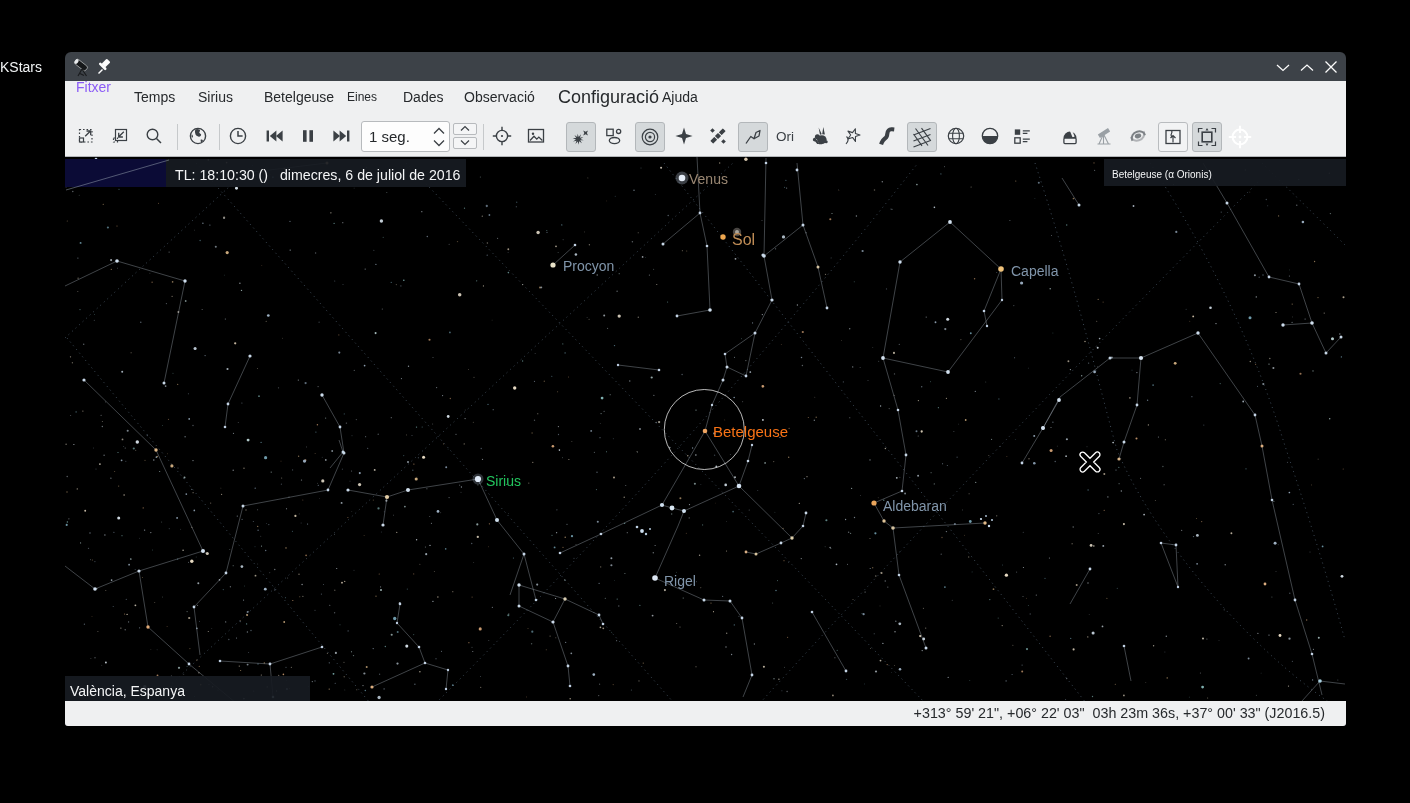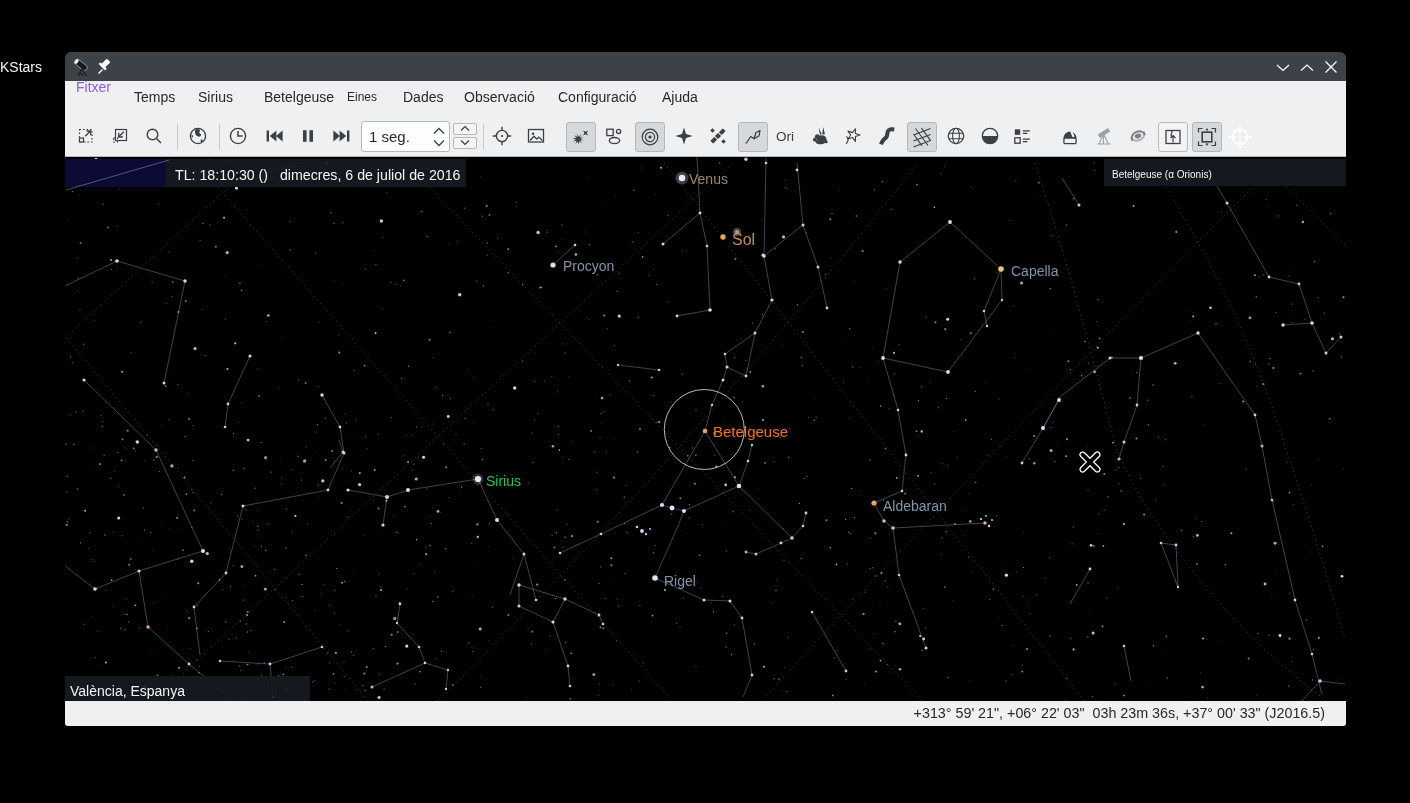--- a/index.html
+++ b/index.html
@@ -28,21 +28,21 @@
     <path d="M31,12.5 l6,-5.5 6,5.5"></path>
     <path d="M55.5,3.5 l11,11 M66.5,3.5 l-11,11"></path>
   </svg>
 <div style="position:absolute;left:76px;top:80px;font-size:14px;line-height:14px;color:#8b5cf6">Fitxer</div>
 <div style="position:absolute;left:134px;top:89.5px;font-size:14px;line-height:14px;color:#26292c">Temps</div>
 <div style="position:absolute;left:198px;top:89.5px;font-size:14px;line-height:14px;color:#26292c">Sirius</div>
 <div style="position:absolute;left:264px;top:89.5px;font-size:14px;line-height:14px;color:#26292c">Betelgeuse</div>
 <div style="position:absolute;left:347px;top:89.5px;font-size:12px;line-height:14px;color:#26292c">Eines</div>
 <div style="position:absolute;left:403px;top:89.5px;font-size:14px;line-height:14px;color:#26292c">Dades</div>
 <div style="position:absolute;left:464px;top:89.5px;font-size:14px;line-height:14px;color:#26292c">Observació</div>
-<div style="position:absolute;left:558px;top:89.5px;font-size:14px;line-height:14px;color:#26292c">Configuració</div>
+<div style="position:absolute;left:558px;top:89.5px;font-size:18px;line-height:14px;color:#26292c">Configuració</div>
 <div style="position:absolute;left:662px;top:89.5px;font-size:14px;line-height:14px;color:#26292c">Ajuda</div>
 <div style="position:absolute;left:177px;top:124px;width:1px;height:26px;background:#c6c9cb"></div>
 <div style="position:absolute;left:219px;top:124px;width:1px;height:26px;background:#c6c9cb"></div>
 <div style="position:absolute;left:483px;top:124px;width:1px;height:26px;background:#c6c9cb"></div>
 <div style="position:absolute;left:361px;top:121px;width:89px;height:31px;background:#fdfdfd;border:1px solid #b7babd;border-radius:3px;box-sizing:border-box"></div>
 <div style="position:absolute;left:369px;top:129px;font-size:15px;line-height:15px;color:#26292c">1 seg.</div>
 <svg width="18" height="26" viewBox="0 0 18 26" style="position:absolute;left:430px;top:124px" fill="none" stroke="#3b4045" stroke-width="1.3">
     <path d="M4,9.5 L9,4.5 14,9.5 M4,16.5 L9,21.5 14,16.5"></path>
   </svg>
 <div style="position:absolute;left:453px;top:123px;width:24px;height:12px;background:#f4f5f6;border:1px solid #b7babd;border-radius:2px;box-sizing:border-box"></div>

